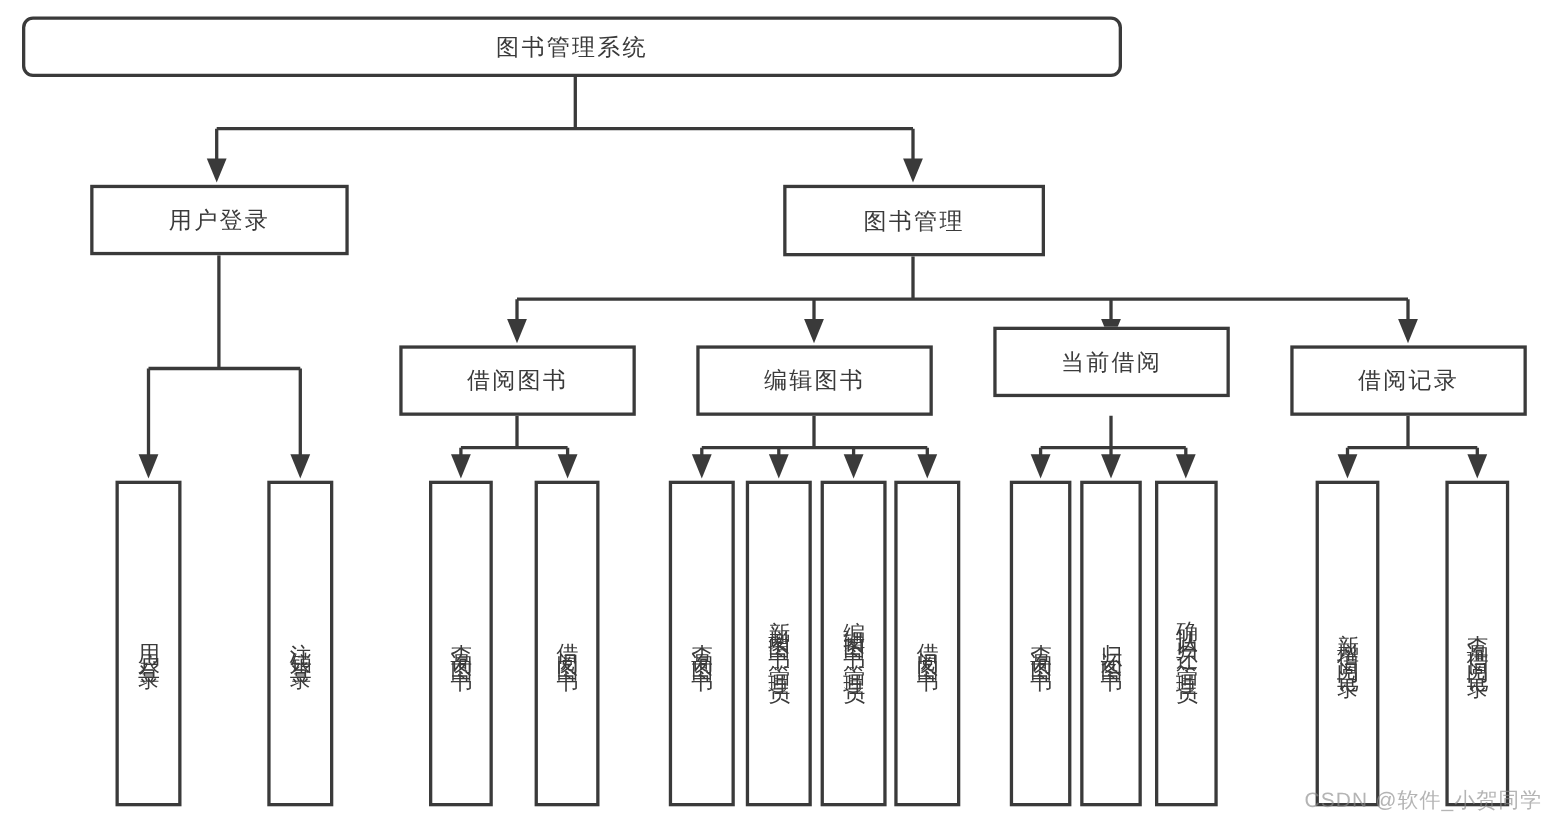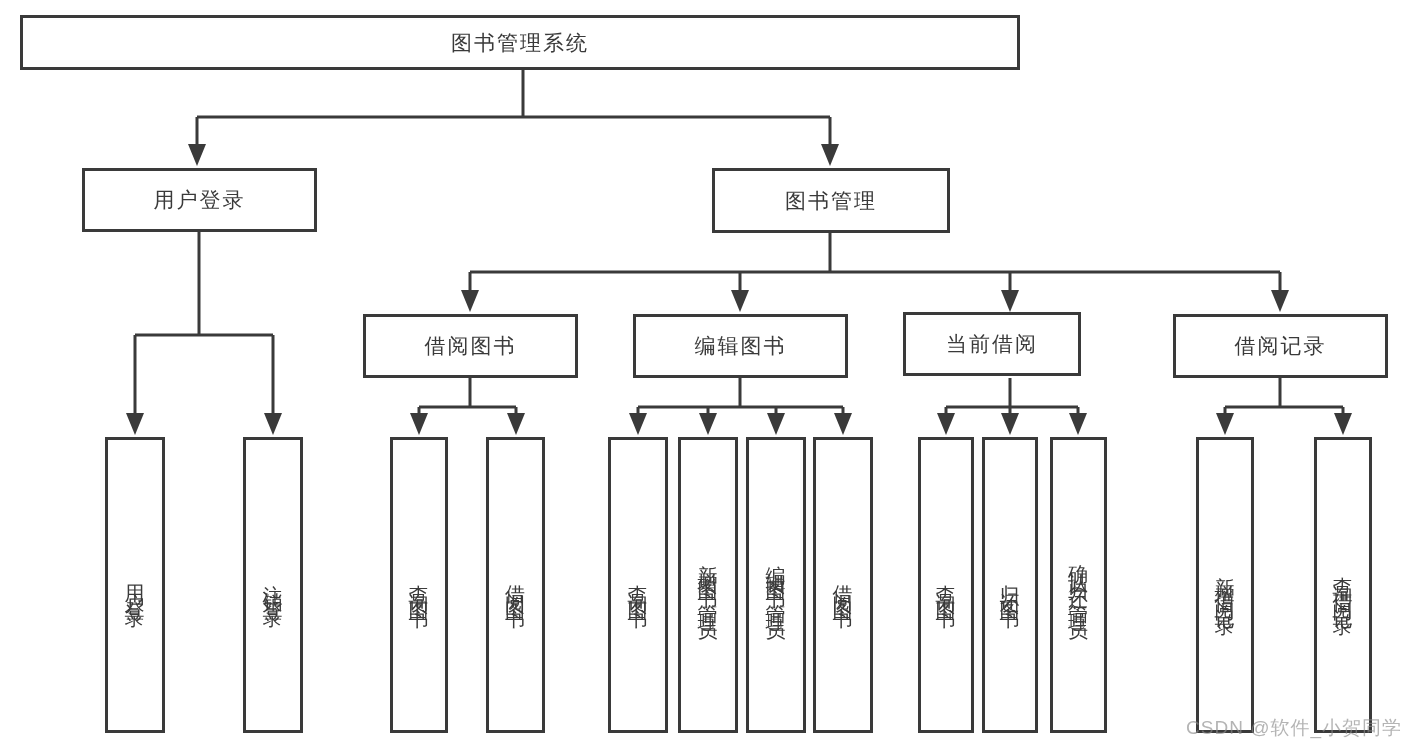--- a/index.html
+++ b/index.html
@@ -89,38 +89,38 @@
       <polygon points="767,413 785,413 776,435"></polygon>
       <polygon points="834,413 852,413 843,435"></polygon>
       <polygon points="937,413 955,413 946,435"></polygon>
       <polygon points="1001,413 1019,413 1010,435"></polygon>
       <polygon points="1069,413 1087,413 1078,435"></polygon>
       <polygon points="1216,413 1234,413 1225,435"></polygon>
       <polygon points="1334,413 1352,413 1343,435"></polygon>
     </g>
   </svg>
 
-  <div class="box hbox" style="left:20px; top:15px; width:1000px; height:55px;">
+  <div class="box hbox" style="left:20px; top:15px; width:1000px; height:55px;border-radius:10px;">
     <span>图书管理系统</span>
   </div>
 
   <div class="box hbox" style="left:82px; top:168px; width:235px; height:64px;">
     <span>用户登录</span>
   </div>
   <div class="box hbox" style="left:712px; top:168px; width:238px; height:65px;">
     <span>图书管理</span>
   </div>
 
   <div class="box hbox" style="left:363px; top:314px; width:215px; height:64px;">
     <span>借阅图书</span>
   </div>
   <div class="box hbox" style="left:633px; top:314px; width:215px; height:64px;">
     <span>编辑图书</span>
   </div>
-  <div class="box hbox" style="left:903px; top:312px; width:178px; height:64px;">
+  <div class="box hbox" style="left:903px; top:297px; width:215px; height:64px;">
     <span>当前借阅</span>
   </div>
   <div class="box hbox" style="left:1173px; top:314px; width:215px; height:64px;">
     <span>借阅记录</span>
   </div>
 
   <div class="box vbox" style="left:105px; top:437px; width:60px; height:296px;">
     <span>用户登录</span>
   </div>
   <div class="box vbox" style="left:243px; top:437px; width:60px; height:296px;">

